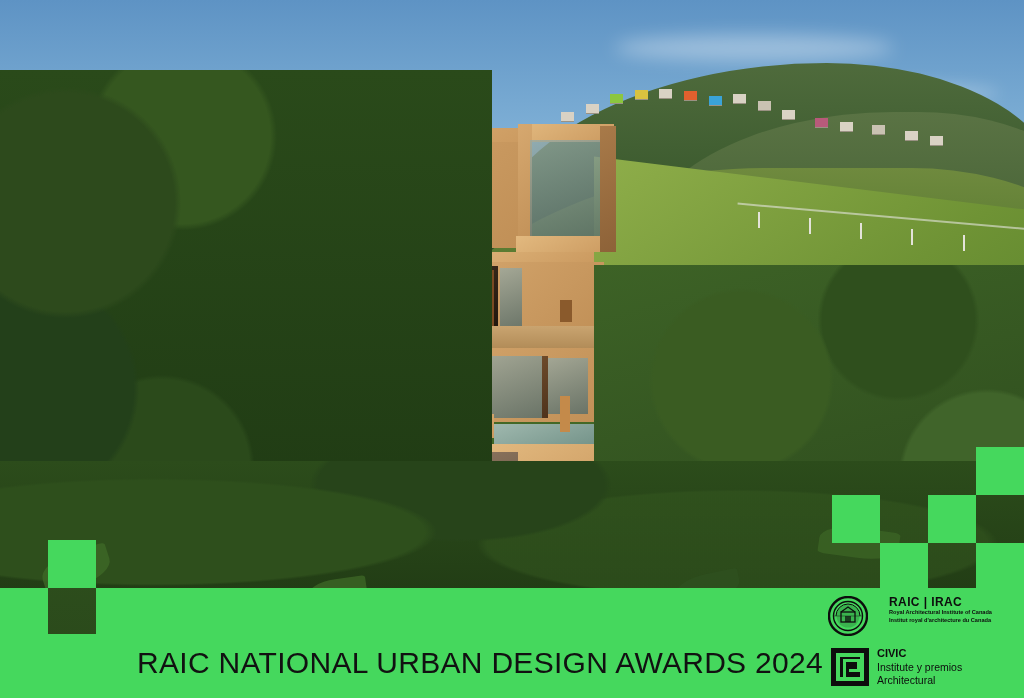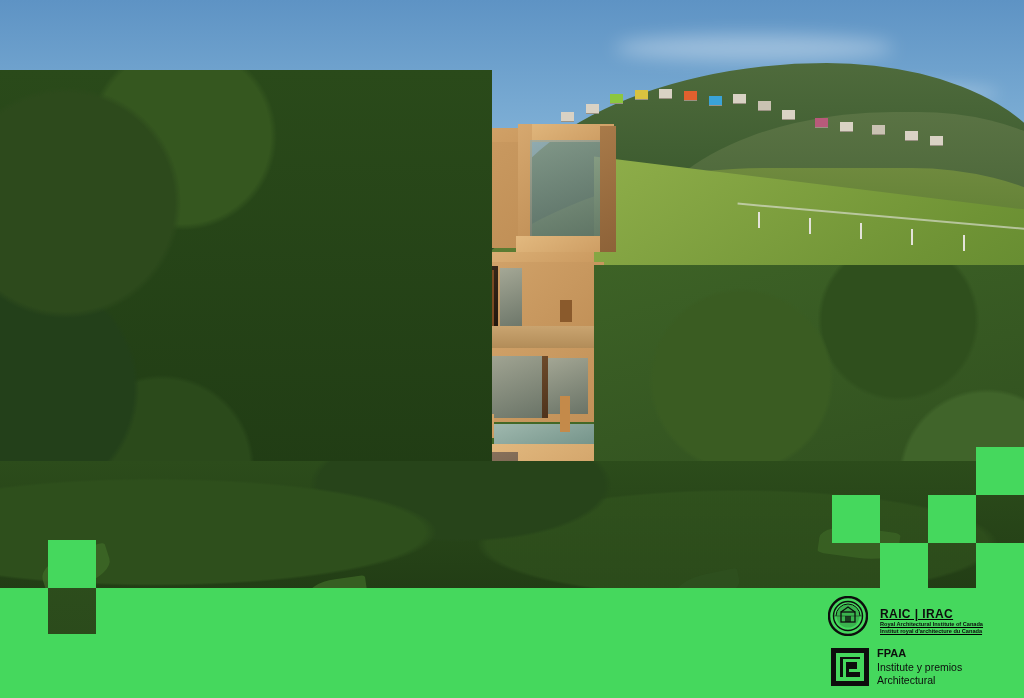--- a/index.html
+++ b/index.html
@@ -115,21 +115,21 @@
   .t1{
     font-size:30px;letter-spacing:.3px;color:#111;
     font-weight:400;line-height:1.12;white-space:nowrap;
   }
   .t2{
     font-size:26px;letter-spacing:.3px;color:#1b1b1b;
     font-weight:300;line-height:1.2;white-space:nowrap;margin-top:3px;
   }
 
   
-  .raic-logo{position:absolute;left:828px;top:596px;display:flex;align-items:flex-end;gap:12px;text-decoration:underline;}
+  .raic-logo{position:absolute;left:828px;top:596px;display:flex;align-items:flex-start;gap:21px;}
   .seal{width:40px;height:40px;border-radius:50%;position:relative;flex:0 0 auto;}
   .raic-txt .ln1{font-size:12px;font-weight:700;color:#0d0d0d;letter-spacing:.4px;line-height:1.1;}
   .raic-txt .ln2{font-size:5.6px;font-weight:700;color:#0d0d0d;line-height:1.35;white-space:nowrap;}
 
   .fpaa-logo{position:absolute;left:831px;top:647px;display:flex;align-items:center;gap:8px;}
   .fpaa-mark{width:38px;height:38px;background:#0d0d0d;position:relative;flex:0 0 auto;}
   .fpaa-mark .inner{position:absolute;inset:5px;border:4px solid var(--green);}
   .fpaa-mark .p{position:absolute;left:12px;top:11px;width:14px;height:16px;border:3px solid var(--green);border-right:none;}
   .fpaa-mark .p2{position:absolute;left:18px;top:11px;width:8px;height:7px;border:3px solid var(--green);border-left:none;}
   .fpaa-mark .p3{position:absolute;left:18px;top:21px;width:8px;height:3px;background:var(--green);}
@@ -263,20 +263,21 @@
   <div class="greenbar"></div>
   <div class="notch-green"></div>
   <div class="notch-dark">
     <div class="fill" style="background:
       radial-gradient(circle at 30% 40%, #3f6a27 0 8%, transparent 9%),
       radial-gradient(circle at 62% 70%, #2b4a1b 0 10%, transparent 11%),
       linear-gradient(to bottom,#2e4f1d,#1c3412);"></div>
   </div>
 
   <div class="titles">
+    <div class="t1">RAIC NATIONAL URBAN DESIGN AWARDS 2024</div>
   </div>
 
   <div class="raic-logo">
     <span class="seal">
       <svg width="40" height="40" viewBox="0 0 40 40" aria-hidden="true">
         <circle cx="20" cy="20" r="19" fill="none" stroke="#0d0d0d" stroke-width="2.4"></circle>
         <circle cx="20" cy="20" r="14.5" fill="none" stroke="#0d0d0d" stroke-width="1.4"></circle>
         <circle cx="20" cy="20" r="11.5" fill="#0d0d0d" opacity=".18"></circle>
         <path d="M8 20a12 12 0 0 1 24 0" fill="none" stroke="#0d0d0d" stroke-width="1"></path>
         <rect x="13" y="16" width="14" height="10" fill="none" stroke="#0d0d0d" stroke-width="1.3"></rect>
@@ -293,19 +294,19 @@
   </div>
 
   <div class="fpaa-logo">
     <span class="fpaa-mark">
       <span class="inner"></span>
       <span class="p"></span>
       <span class="p2"></span>
       <span class="p3"></span>
     </span>
     <span class="fpaa-txt" style="display: flex; flex-direction: column;">
-      <span class="ln1">FPAA</span>
+      <span class="ln1">CIVIC</span>
       <span class="ln2">Institute y premios</span>
       <span class="ln2">Architectural</span>
     </span>
   </div>
 
 </div>
 
 </body></html>

